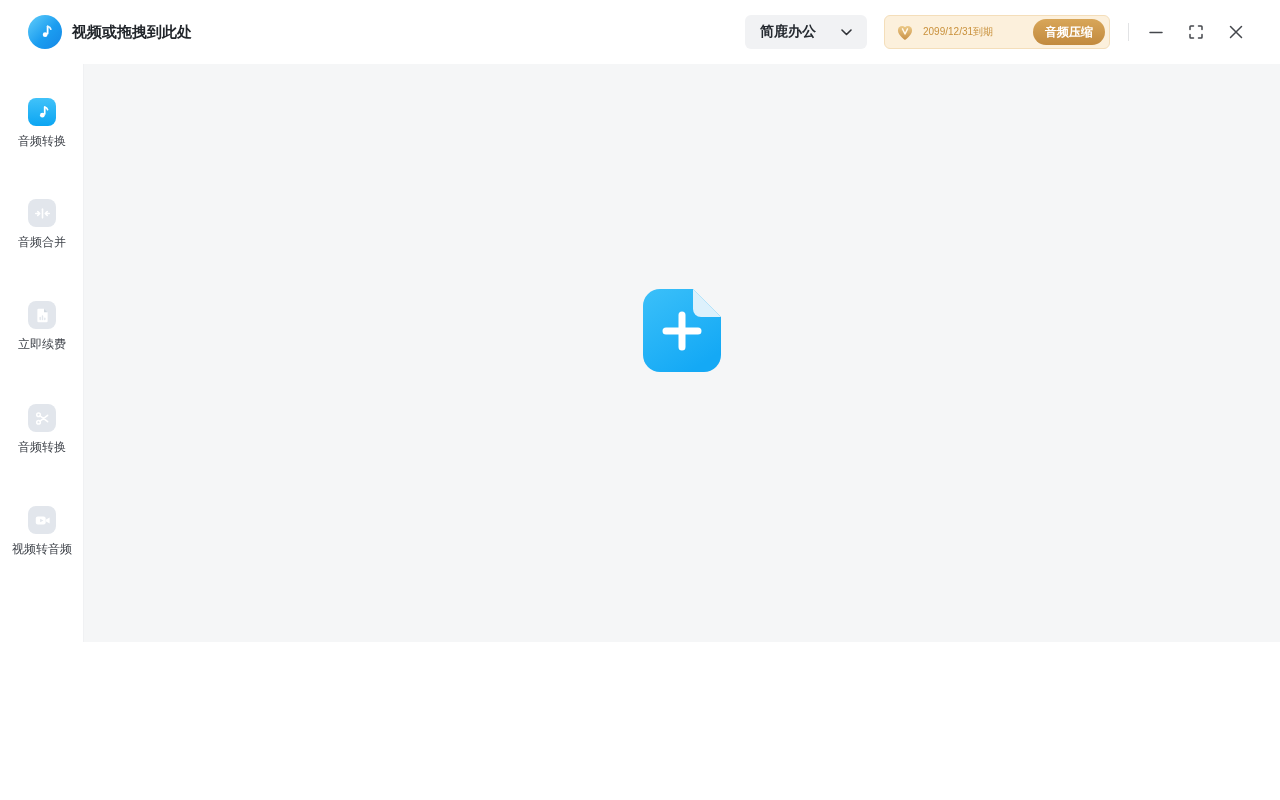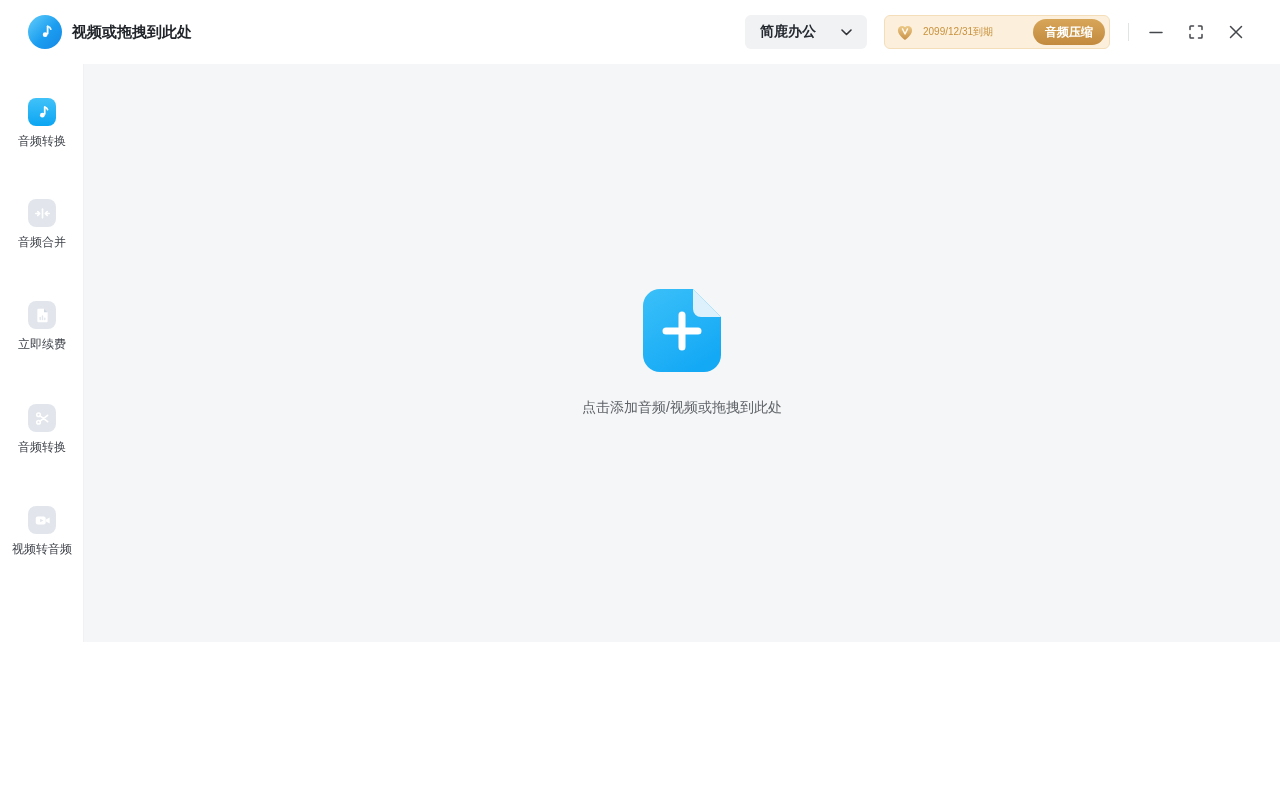--- a/index.html
+++ b/index.html
@@ -169,21 +169,20 @@
     <defs>
         <linearGradient id="bluef" x1="0" y1="0" x2="0.6" y2="1">
           <stop offset="0" stop-color="#3bc0f9"></stop>
           <stop offset="1" stop-color="#14a9f5"></stop>
         </linearGradient>
       </defs>
     <path d="M18 1h33l28 28v38a17 17 0 0 1-17 17H18A17 17 0 0 1 1 67V18A17 17 0 0 1 18 1z" fill="url(#bluef)"></path>
     <path d="M51 1l28 28H59a8 8 0 0 1-8-8z" fill="#ddf1fc"></path>
     <path d="M40 27v32M24 43h32" stroke="#fff" stroke-width="7" stroke-linecap="round"></path>
   </svg>
-  <div class="drop-hint">点击添加音频/视频或拖拽到此处</div>
 </div>
 
 <div class="bottom-panel">
 
   
 
   
 
   
 

